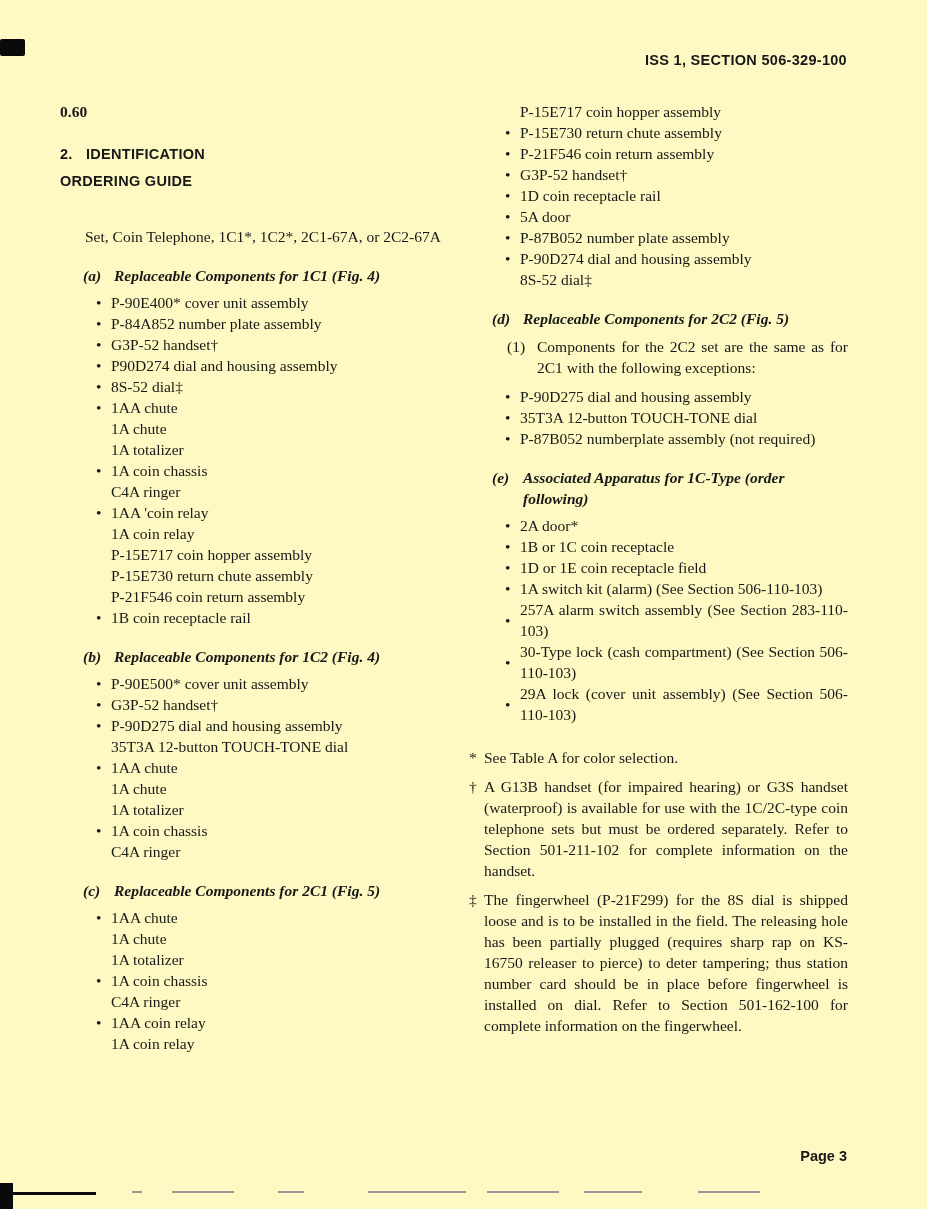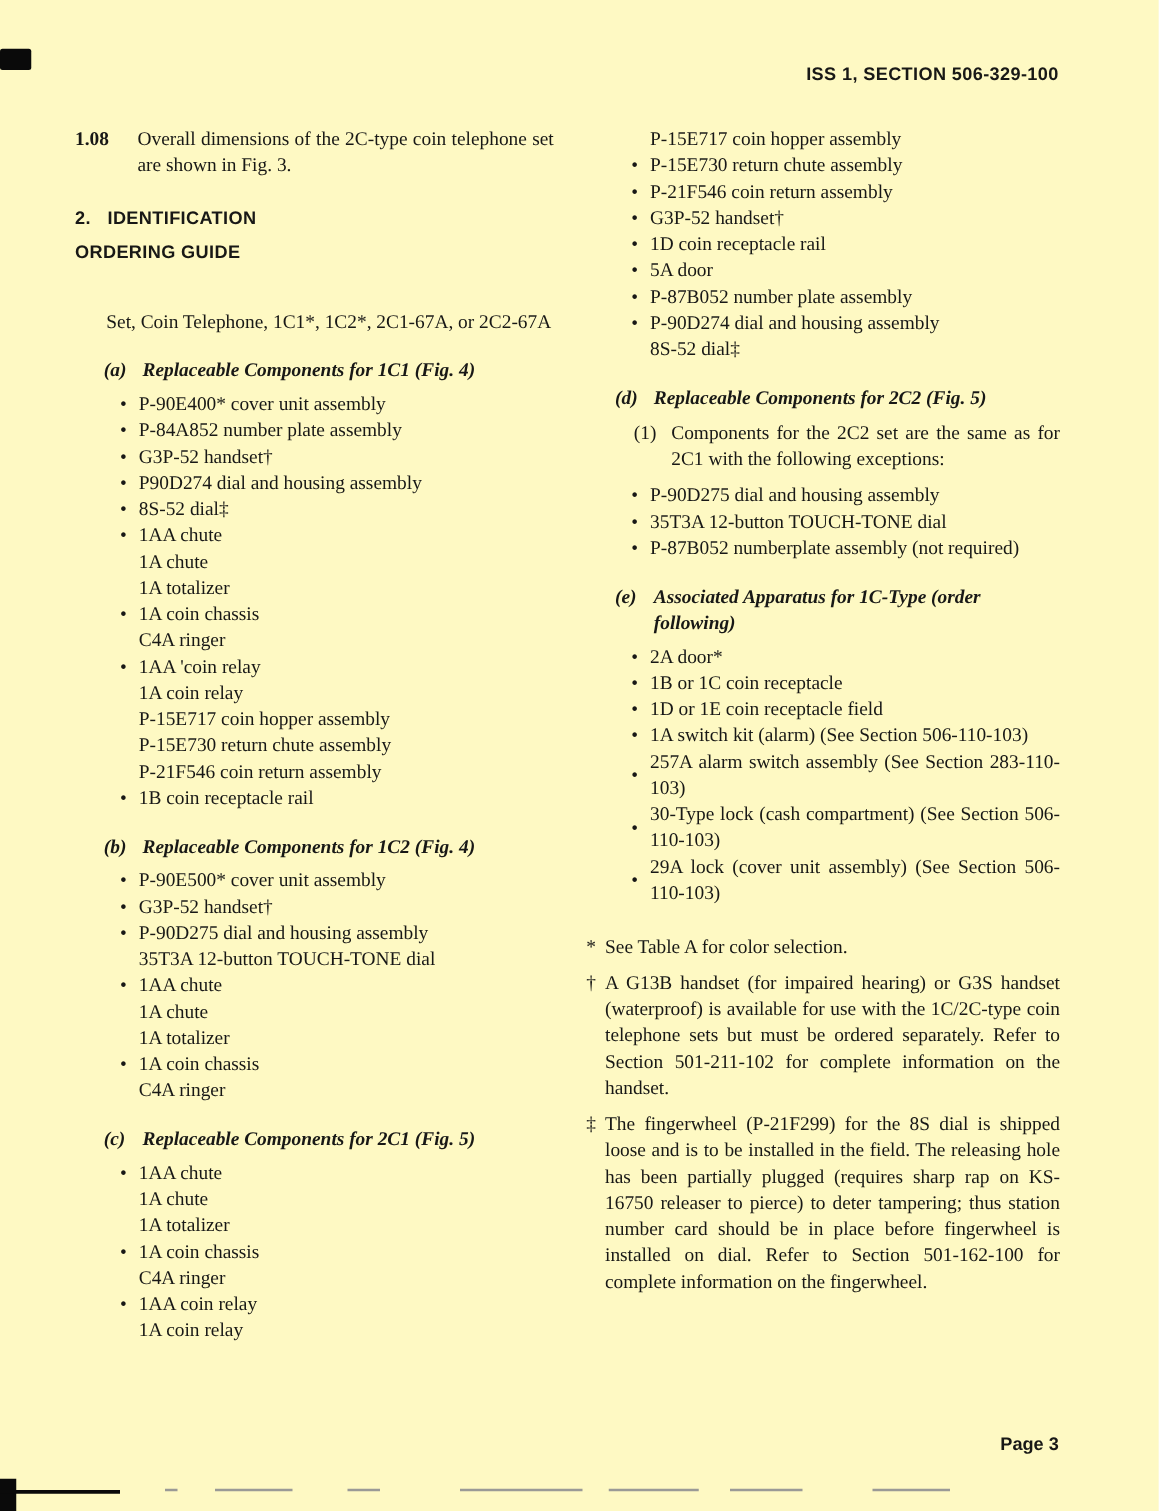--- a/index.html
+++ b/index.html
@@ -110,22 +110,21 @@
 
   <div class="header">
     <span>ISS 1, SECTION 506-329-100</span>
   </div>
 
   <div class="columns">
 
     <div class="col-left">
 
       <div class="num-para">
-        <span class="pnum">1.08</span>
-        <span class="ptext">Overall dimensions of the 2C-type coin telephone set are shown in Fig. 3.</span>
+        <span class="pnum">0.60</span>
       </div>
 
       <div class="h-sans h-ident">
         <span class="hnum">2.</span>
         <span>IDENTIFICATION</span>
       </div>
 
       <div class="h-sans h-guide">ORDERING GUIDE</div>
 
       <p class="intro">Set, Coin Telephone, 1C1*, 1C2*, 2C1-67A, or 2C2-67A</p>

